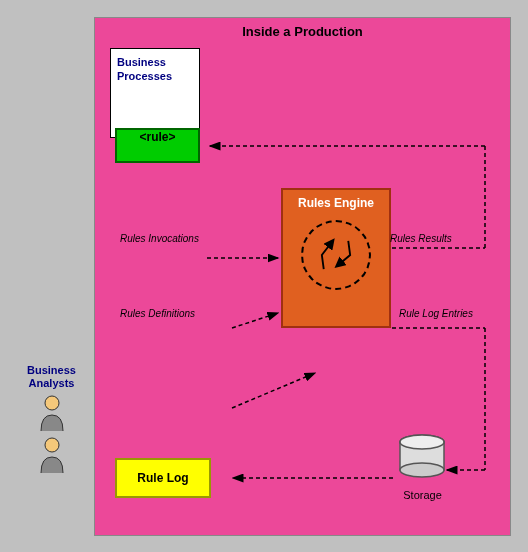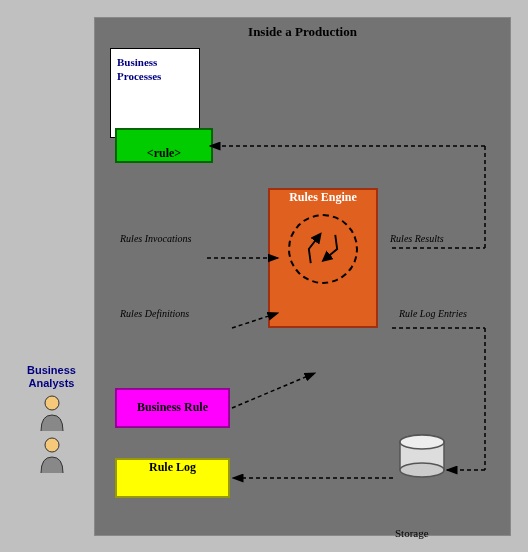--- a/index.html
+++ b/index.html
@@ -24,25 +24,24 @@
     .actor-label {
       font-size: 11px;
       color: #000080;
       text-align: center;
       font-weight: bold;
       line-height: 1.2;
       margin-bottom: 3px;
     }
     .main-area {
       flex: 1;
-      background: #737373;
+      background: #ec4899;
       border: 1.5px solid #888;
       position: relative;
       margin: 8px 8px 8px 0;
-      font-family: Liberation Serif, serif;
     }
     .diagram-title {
       text-align: center;
       font-size: 13px;
       font-weight: bold;
       padding: 6px 0 4px 0;
       color: #000;
     }
     
     .bp-box {
@@ -62,46 +61,47 @@
       font-size: 11px;
       color: #000080;
       font-weight: bold;
       line-height: 1.3;
     }
     
     .rule-box {
       position: absolute;
       top: 110px;
       left: 20px;
-      width: 98px;
+      width: 85px;
       height: 35px;
       background: #00cc00;
       border: 2px solid #006600;
       display: flex;
-      align-items: flex-end;
+      align-items: flex-start;
       justify-content: center;
     }
     .rule-label {
       font-size: 12px;
       font-weight: bold;
       color: #000;
     }
     
     .re-box {
       position: absolute;
       top: 170px;
-      left: 173px;
+      left: 186px;
       width: 110px;
       height: 140px;
       background: #e06020;
       border: 2px solid #a03010;
       display: flex;
       flex-direction: column;
       align-items: center;
       justify-content: flex-start;
+      padding-top: 6px;
     }
     .re-label {
       font-size: 12px;
       font-weight: bold;
       color: #fff;
       text-align: center;
       line-height: 1.2;
     }
     .re-circle {
       width: 70px;
@@ -130,42 +130,41 @@
     .biz-rule-label {
       font-size: 12px;
       font-weight: bold;
       color: #000;
     }
     
     .rule-log-box {
       position: absolute;
       top: 440px;
       left: 20px;
-      width: 115px;
+      width: 96px;
       height: 40px;
       background: #ffff00;
       border: 2px solid #999900;
       display: flex;
-      align-items: flex-start;
+      align-items: center;
       justify-content: center;
     }
     .rule-log-label {
       font-size: 12px;
       font-weight: bold;
       color: #000;
     }
     
     .storage-group {
       position: absolute;
       top: 412px;
       left: 300px;
       display: flex;
       flex-direction: column;
-      align-items: flex-start;
-      gap: 38px;
+      align-items: center;
     }
     .storage-label {
       font-size: 11px;
       color: #000;
       margin-top: 4px;
     }
     
     .italic-label {
       position: absolute;
       font-size: 10px;
@@ -248,23 +247,20 @@
           <polyline points="22,50 20,35 30,22" fill="none" stroke="#000" stroke-width="2" marker-end="url(#arr)"></polyline>
           <defs>
             <marker id="arr" markerWidth="6" markerHeight="6" refX="3" refY="3" orient="auto">
               <path d="M0,0 L6,3 L0,6 Z" fill="#000"></path>
             </marker>
           </defs>
         </svg>
       </div>
     </div>
 
-    <div class="biz-rule-box">
-      <span class="biz-rule-label">Business Rule</span>
-    </div>
 
     <div class="rule-log-box">
       <span class="rule-log-label">Rule Log</span>
     </div>
 
     <div class="storage-group">
       <svg width="55" height="55" viewBox="0 0 55 55">
 
         <ellipse cx="27" cy="12" rx="22" ry="7" fill="#ddd" stroke="#555" stroke-width="1.5"></ellipse>
         <rect x="5" y="12" width="44" height="28" fill="#ddd" stroke="#555" stroke-width="1.5"></rect>

